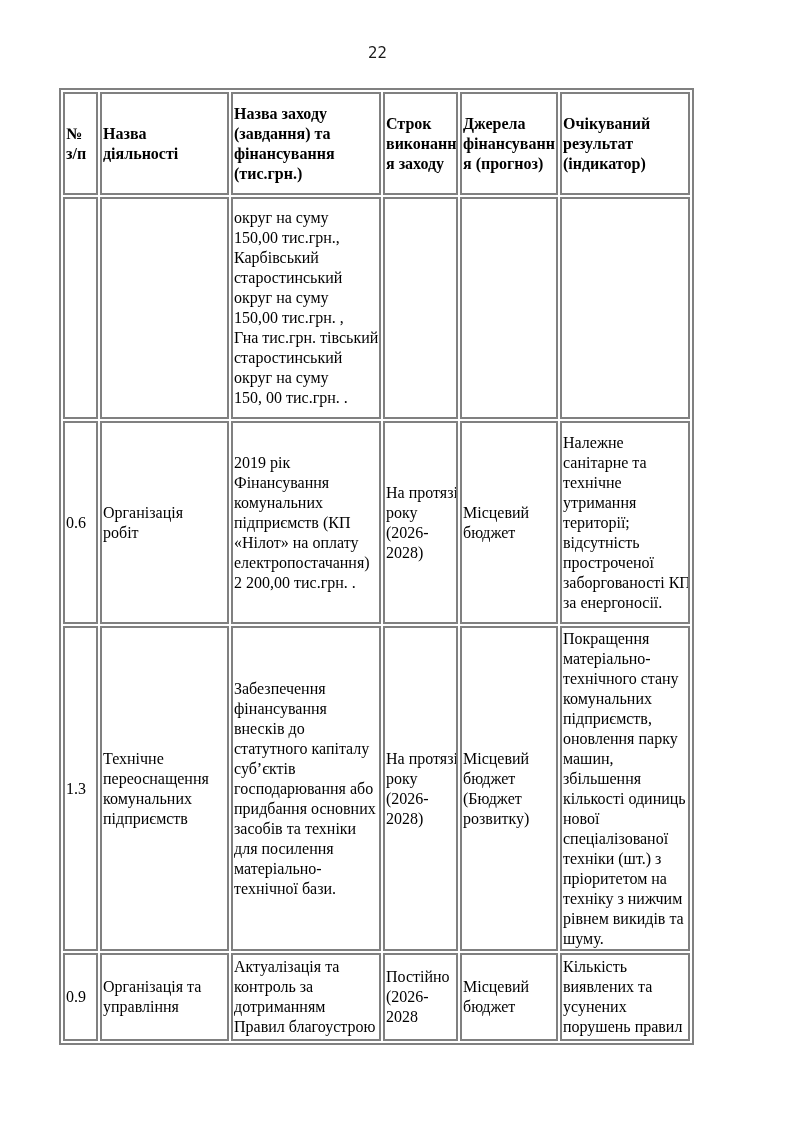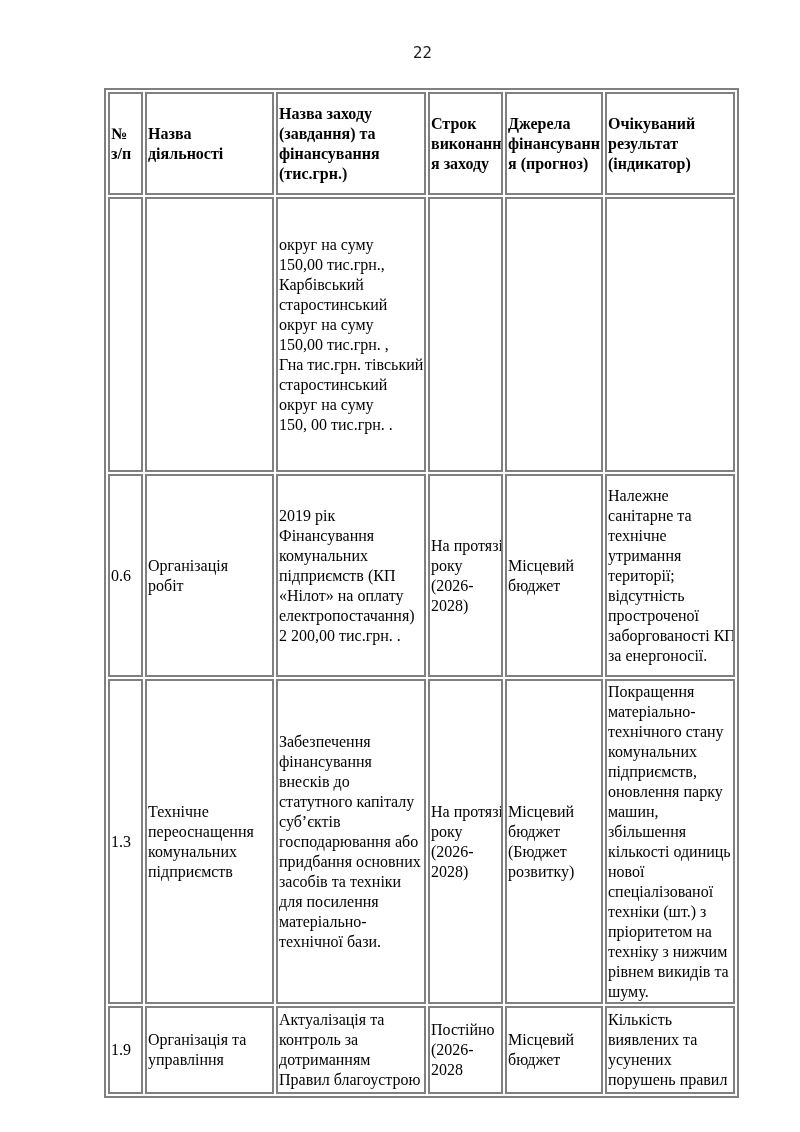--- a/index.html
+++ b/index.html
@@ -4,21 +4,21 @@
 <style>
   html, body {
     margin: 0;
     padding: 0;
     background: #ffffff;
     width: 800px;
     height: 1132px;
     overflow: hidden;
   }
   .sheet {
-    margin-left: 104px;
+    margin-left: 59px;
     width: 650px;
   }
   .page-number {
     margin-top: 44px;
     width: 637px;
     text-align: center;
     font-family: "DejaVu Sans", "Liberation Sans", sans-serif;
     font-size: 15px;
     line-height: 19px;
     color: #1a1a1a;
@@ -41,21 +41,21 @@
     font-size: 16px;
     line-height: 20px;
     color: #000000;
     white-space: pre;
     overflow: hidden;
   }
   table.doc-table th {
     font-weight: bold;
   }
   table.doc-table thead tr       { height: 103px; }
-  table.doc-table tbody tr:nth-child(1) { height: 275px; }
+  table.doc-table tbody tr:nth-child(1) { height: 222px; }
   table.doc-table tbody tr:nth-child(2) { height: 203px; }
   table.doc-table tbody tr:nth-child(3) { height: 325px; }
   table.doc-table tbody tr:nth-child(4) { height: 88px; }
   .bold { font-weight: normal; }
 </style>
 </head>
 <body>
 
 <div class="sheet">
   <div class="page-number">22</div>
@@ -171,21 +171,21 @@
 кількості одиниць
 нової
 спеціалізованої
 техніки (шт.) з
 пріоритетом на
 техніку з нижчим
 рівнем викидів та
 шуму.</span></td>
         </tr>
         <tr>
-          <td><span>1.9</span></td>
+          <td><span>0.9</span></td>
           <td><span>Організація та
 управління</span></td>
           <td><span>Актуалізація та
 контроль за
 дотриманням
 Правил благоустрою</span></td>
           <td><span>Постійно
 (2026-
 2028</span></td>
           <td><span>Місцевий

